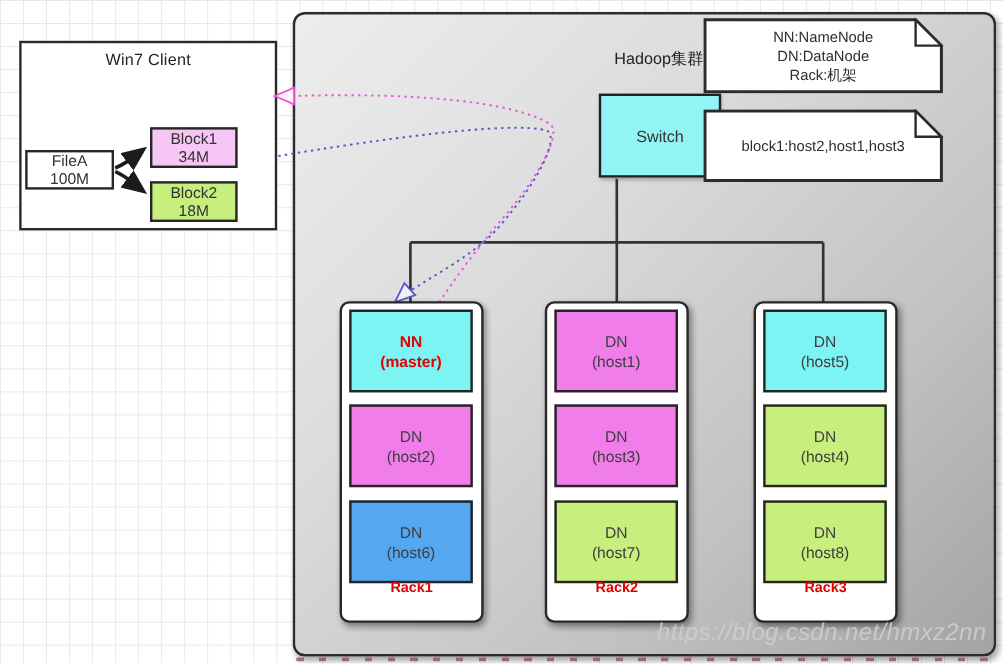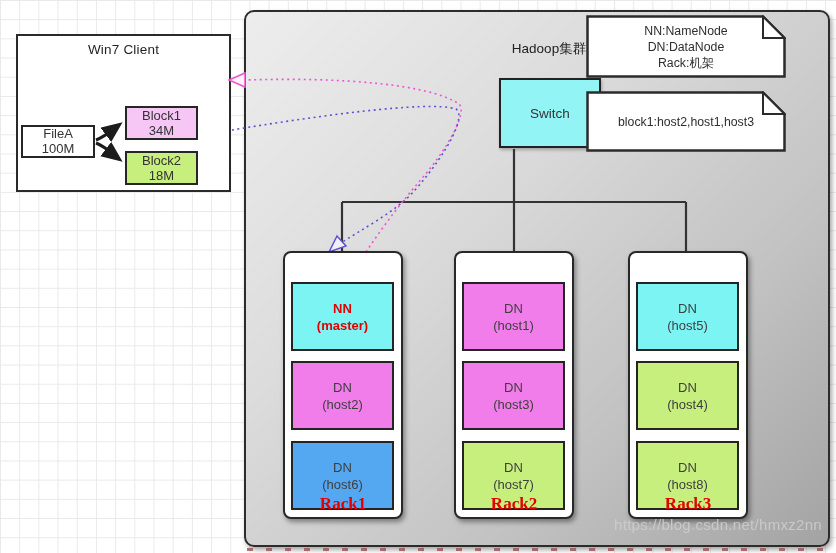--- a/index.html
+++ b/index.html
@@ -54,46 +54,46 @@
   .rack{
     position:absolute;top:251px;width:120px;height:268px;box-sizing:border-box;
     background:#fff;border:2.5px solid #282828;border-radius:8px;
     box-shadow:2px 3px 5px rgba(0,0,0,.4);
   }
   .rack1{left:283px;} .rack2{left:454px;} .rack3{left:628px;}
   .node{
     position:absolute;left:6px;width:103px;height:69px;box-sizing:border-box;
     border:2.5px solid #242424;
     display:flex;flex-direction:column;justify-content:center;align-items:center;
-    font-size:13px;line-height:17px;color:#3e3e3e;margin-top:24px;
+    font-size:13px;line-height:17px;color:#3e3e3e;
   }
   .node-pos0{top:5px;} .node-pos1{top:84px;} .node-pos2{top:164px;}
   .c-cyan{background:#7df4f4;} .c-pink{background:#f17dea;}
   .c-green{background:#c7ef7d;} .c-blue{background:#54a8f2;}
   .nn-text{color:#e40000;font-weight:bold;}
   .rack-label{
-    position:absolute;bottom:3px;left:0;width:100%;text-align:center;
-    font-size:17px;font-weight:bold;color:#e40000;font-family:Liberation Serif, serif;
+    position:absolute;bottom:21px;left:0;width:100%;text-align:center;
+    font-size:12px;font-weight:bold;color:#e40000;
   }
   
   .note{position:absolute;left:586px;}
   .note svg{position:absolute;left:0;top:0;}
   .note-text{
     position:absolute;left:0;top:0;width:100%;height:100%;
     display:flex;flex-direction:column;justify-content:center;align-items:center;
     font-size:12.3px;line-height:16px;color:#2e2e2e;
   }
   .note1{top:15px;width:200px;height:63px;}
   .note2{top:91px;width:200px;height:61px;}
   
   .overlay{position:absolute;left:0;top:0;pointer-events:none;}
   
   .watermark{
     position:absolute;left:244px;top:516px;width:578px;text-align:right;
-    font-size:15px;color:#cfcfcf;opacity:.85;letter-spacing:.3px;
+    font-size:20px;color:#cfcfcf;opacity:.85;letter-spacing:.3px;font-style:italic;
   }
   
   .page-dashes{
     position:absolute;left:247px;top:548px;width:585px;height:3px;
     background:repeating-linear-gradient(90deg,rgba(155,80,80,.8) 0 6px,transparent 6px 19px);
   }
 </style>
 </head>
 <body>
 

